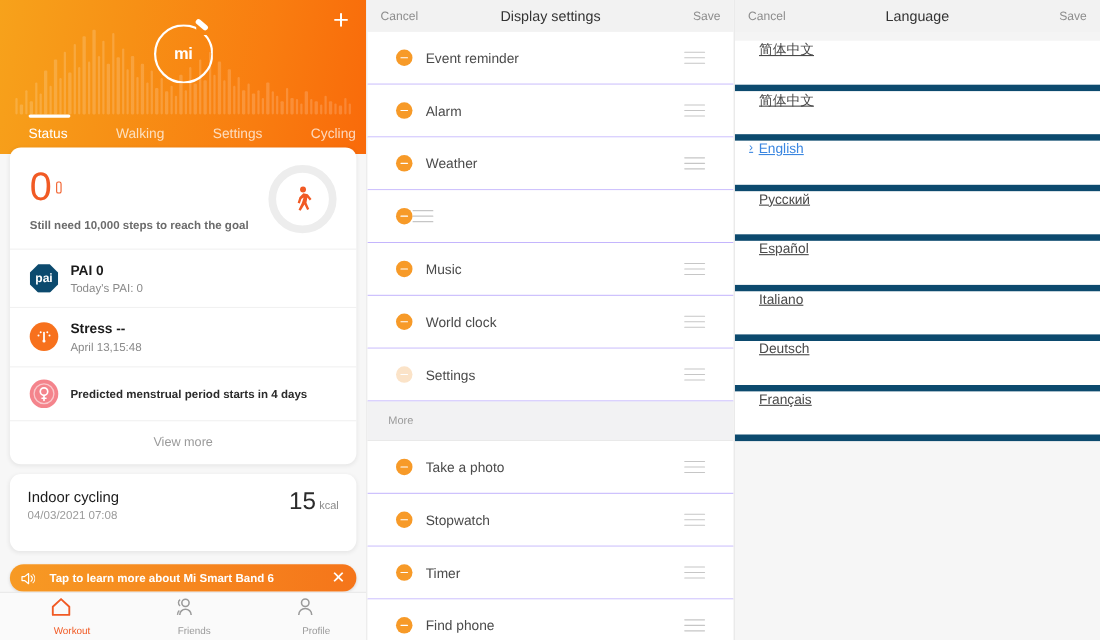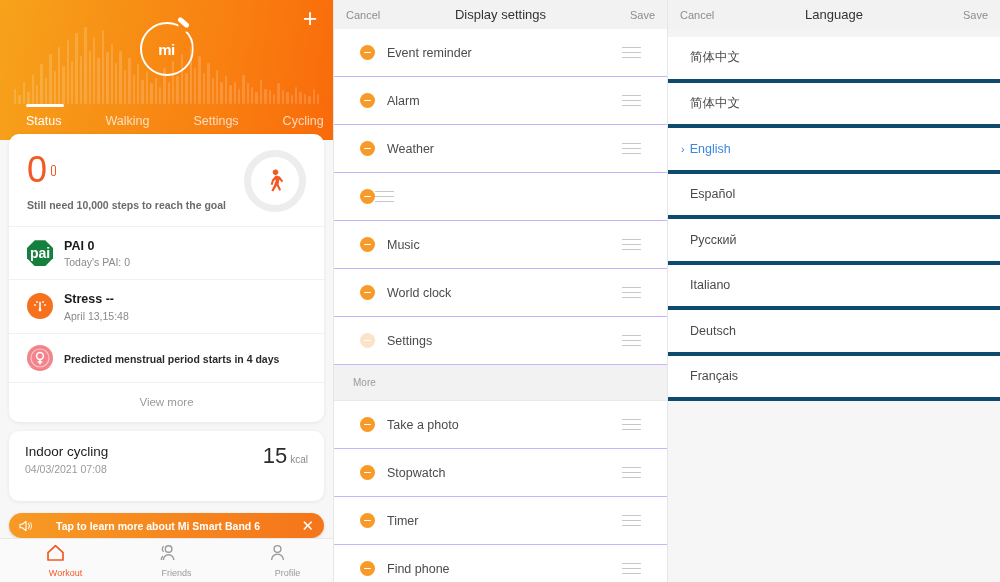--- a/index.html
+++ b/index.html
@@ -64,40 +64,40 @@
     display: flex; align-items: center; justify-content: center; flex: 0 0 auto;
   }
 
   .metric { display: flex; align-items: center; padding: 11px 18px; border-top: 1px solid #f1f1f1; }
   .metric-ico { width: 26px; height: 26px; flex: 0 0 auto; margin-right: 11px; position: relative; }
   .metric-txt { flex: 1; min-width: 0; }
   .metric-title { font-size: 12.5px; color: #1b1b1b; font-weight: 700; line-height: 1.3; }
   .metric-sub { font-size: 10.5px; color: #8a8a8a; margin-top: 2px; }
   .metric-sub.dark { color: #2b2b2b; font-weight: 700; }
 
-  .pai-ico { background: #15803d; clip-path: polygon(30% 0,70% 0,100% 30%,100% 70%,70% 100%,30% 100%,0 70%,0 30%); display: flex; align-items: center; justify-content: center; color: #fff; font-size: 14px; font-weight: 700; border-radius: 2px; }
+  .pai-ico { background: #0c4a6e; clip-path: polygon(30% 0,70% 0,100% 30%,100% 70%,70% 100%,30% 100%,0 70%,0 30%); display: flex; align-items: center; justify-content: center; color: #fff; font-size: 11px; font-weight: 700; border-radius: 2px; }
   .stress-ico { background: #f7711d; border-radius: 50%; }
   .cycles-ico { background: #f4848c; border-radius: 50%; }
 
   .view-more { text-align: center; font-size: 11.5px; color: #9a9a9a; padding: 13px 0 14px; border-top: 1px solid #f1f1f1; cursor: pointer; }
 
   .card-workout { margin-top: 9px; padding: 13px 16px 26px; position: relative; }
   .wk-title { font-size: 13.5px; color: #1b1b1b; }
   .wk-date { font-size: 10.5px; color: #9a9a9a; margin-top: 4px; }
   .wk-kcal { position: absolute; right: 16px; top: 12px; }
   .wk-kcal b { font-size: 22px; color: #2b2b2b; font-weight: 400; }
   .wk-kcal span { font-size: 10px; color: #8a8a8a; margin-left: 3px; }
 
   .toast {
     position: absolute; left: 9px; right: 9px; bottom: 44px; height: 25px;
     background: linear-gradient(90deg, #f79a24, #f5751a); border-radius: 13px;
     display: flex; align-items: center; padding: 0 10px; color: #fff; font-size: 10.5px;
     box-shadow: 0 1px 3px rgba(0,0,0,.15);
   }
-  .toast-txt { flex: 1; margin-left: 24px; font-weight: 700; }
+  .toast-txt { flex: 1; margin-left: 13px; font-weight: 700; }
   .toast-x { font-size: 15px; font-weight: 300; cursor: pointer; line-height: 1; }
 
   .p1-nav {
     position: absolute; bottom: 0; left: 0; right: 0; height: 44px; background: #fafafa;
     border-top: 1px solid #e8e8e8; display: flex;
   }
   .nav-item { flex: 1; display: flex; flex-direction: column; align-items: center; justify-content: center; gap: 3px; cursor: pointer; }
   .nav-lbl { font-size: 9px; color: #9a9a9a; margin-left: 20px; }
   .nav-item.active .nav-lbl { color: #f15a24; }
 
@@ -128,23 +128,24 @@
 
   .section-head {
     height: 36px; background: #f2f2f3; display: flex; align-items: center;
     padding: 0 19px; font-size: 10px; color: #9a9a9a; border-bottom: 1px solid #e9e9e9;
   }
 
   
   .p3 { width: 333px; height: 582px; background: #f6f6f6; border-left: 1px solid #e6e6e6; position: relative; overflow: hidden; }
   .lang-gap { height: 8px; background: #f4f4f4; }
   .lrow {
-    height: 45.5px; background: #fff; display: flex; align-items: center;
-    padding: 0 22px; border-bottom: 4px solid #0c4a6e; font-size: 12.5px; color: #4a4a4a;
+    height: 45.5px; background: #fff; display: flex; 
+    padding: 0 22px; border-bottom: 6px solid #0c4a6e; font-size: 12.5px; color: #4a4a4a;
     cursor: pointer;
+    text-decoration: underline;
   }
   .lrow.sel { color: #3a86e0; padding-left: 13px; }
   .chev { font-size: 11px; margin-right: 5px; color: #3a86e0; }
   .lang-tail { background: #f6f6f6; flex: 1; }
 </style>
 </head>
 <body>
 
 <div class="screens">
 
@@ -457,24 +458,24 @@
           <span>简体中文</span>
         </div>
         <div class="lrow">
           <span>简体中文</span>
         </div>
         <div class="lrow sel">
           <span class="chev">›</span>
           <span>English</span>
         </div>
         <div class="lrow">
+          <span>Русский</span>
+        </div>
+        <div class="lrow">
           <span>Español</span>
-        </div>
-        <div class="lrow">
-          <span>Русский</span>
         </div>
         <div class="lrow">
           <span>Italiano</span>
         </div>
         <div class="lrow">
           <span>Deutsch</span>
         </div>
         <div class="lrow">
           <span>Français</span>
         </div>

